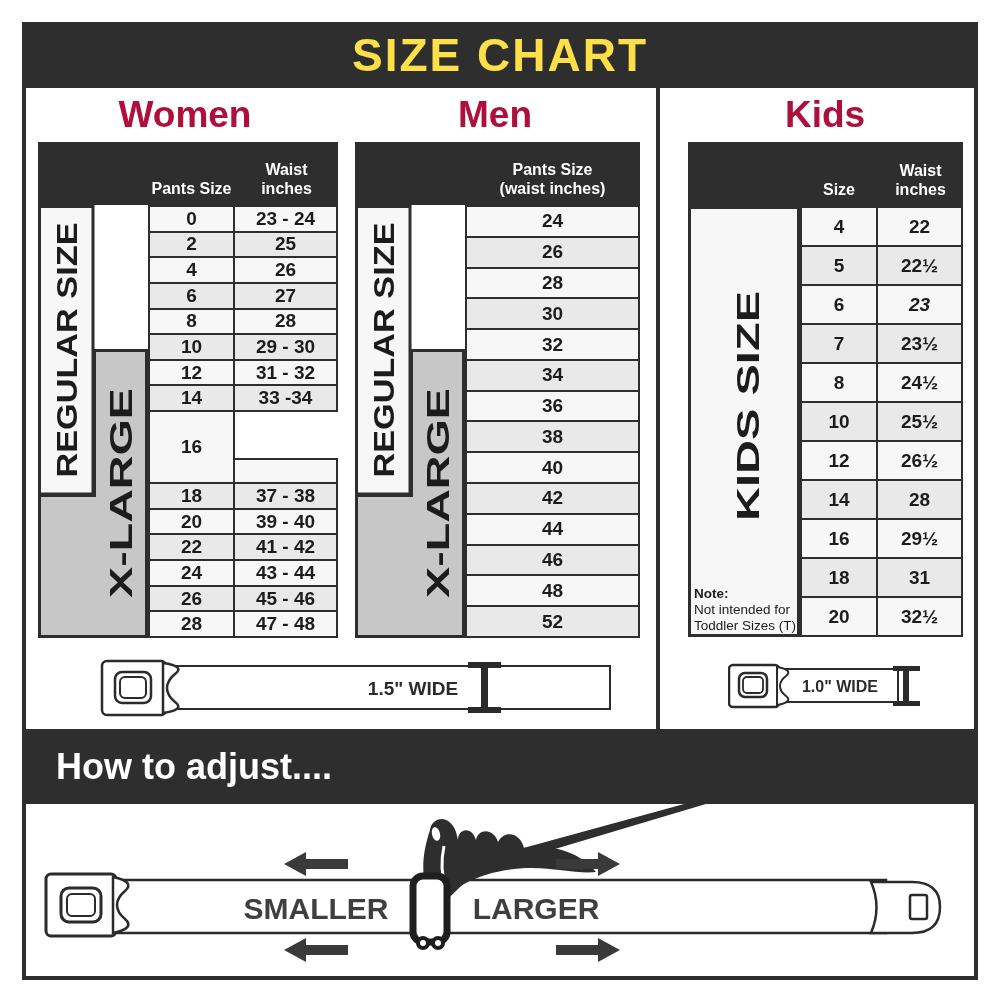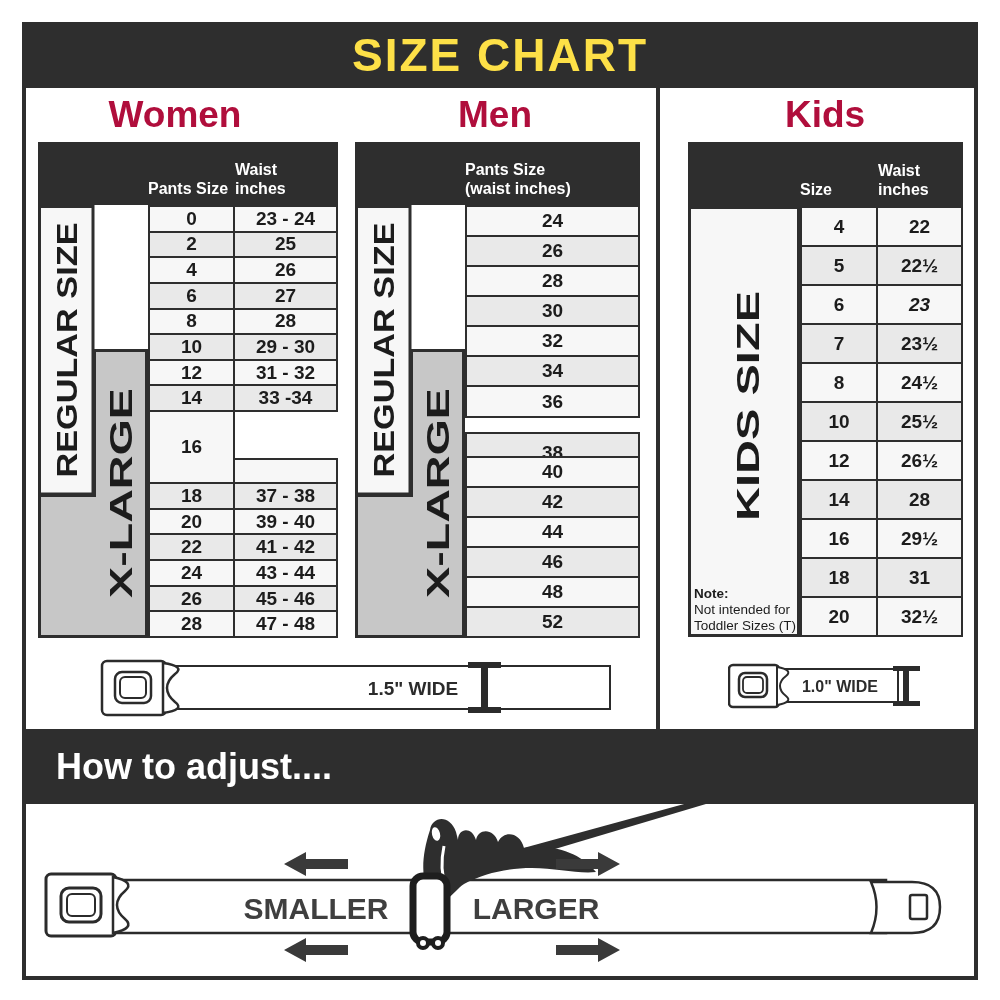--- a/index.html
+++ b/index.html
@@ -15,21 +15,21 @@
     background:#fff; border:4px solid #2e2e2e; border-top:none; }
   .panel-right { position:absolute; left:660px; top:88px; width:318px; height:645px;
     background:#fff; border:4px solid #2e2e2e; border-top:none; border-left:none; }
 
   .sec-heading { position:absolute; top:6px; transform:translateX(-50%);
     color:#b00e3c; font-size:37px; font-weight:bold; }
 
   .stable { position:absolute; }
   .thead { position:absolute; left:0; top:0; width:100%; background:#2e2e2e; }
   .thead .hlabel { position:absolute; bottom:7px; color:#fff; font-size:16px; font-weight:bold;
-    text-align:left; line-height:1.15; }
+    text-align:center; line-height:1.15; }
   .tbody { position:absolute; left:0; width:100%; }
   .label-svg { position:absolute; left:0; top:0; }
   .rows { position:absolute; top:0; display:flex; flex-direction:column; height:100%; }
   .trow { display:flex; flex:1; }
   .trow + .trow { margin-top:-2px; }
   .cell { border:2px solid #2e2e2e; display:flex; align-items:center; justify-content:center;
     font-size:19px; font-weight:bold; color:#1c1c1c; background:#f7f7f7; height:100%; }
   .cell + .cell { margin-left:-2px; }
   .trow:nth-of-type(even) .cell { background:#e9e9e9; }
 
@@ -50,21 +50,21 @@
 </head>
 <body>
 
 <div class="canvas">
 
   <div class="title-bar">
     <span>SIZE CHART</span>
   </div>
 
   <div class="panel-left">
-    <div class="sec-heading" style="left:149px;">Women</div>
+    <div class="sec-heading" style="left:159px;">Women</div>
     <div class="sec-heading" style="left:469px;">Men</div>
 
     <div class="stable" style="left:12px; top:54px; width:300px; height:496px;">
       <div class="thead" style="height:63px;">
         <div class="hlabel" style="left:110px; width:87px;">Pants Size</div>
         <div class="hlabel" style="left:197px; width:103px;">
           <div>Waist</div>
           <div>inches</div>
         </div>
       </div>
@@ -193,21 +193,21 @@
 
             <div class="trow">
               <div class="cell" style="width:175px;">34</div>
             </div>
 
             <div class="trow">
               <div class="cell" style="width:175px;">36</div>
             </div>
 
             <div class="trow">
-              <div class="cell" style="width:175px;margin-top:16px;">38</div>
+              <div class="cell" style="width:175px;">38</div>
             </div>
 
             <div class="trow">
               <div class="cell" style="width:175px;">40</div>
             </div>
 
             <div class="trow">
               <div class="cell" style="width:175px;">42</div>
             </div>
 

